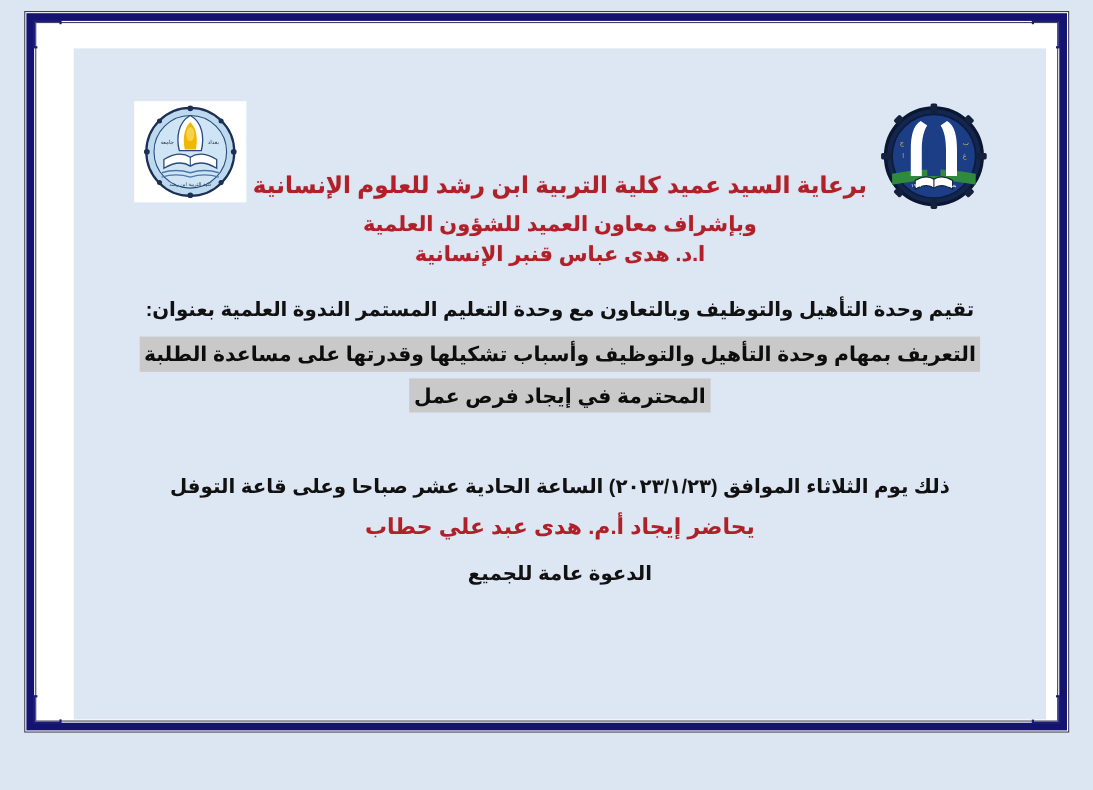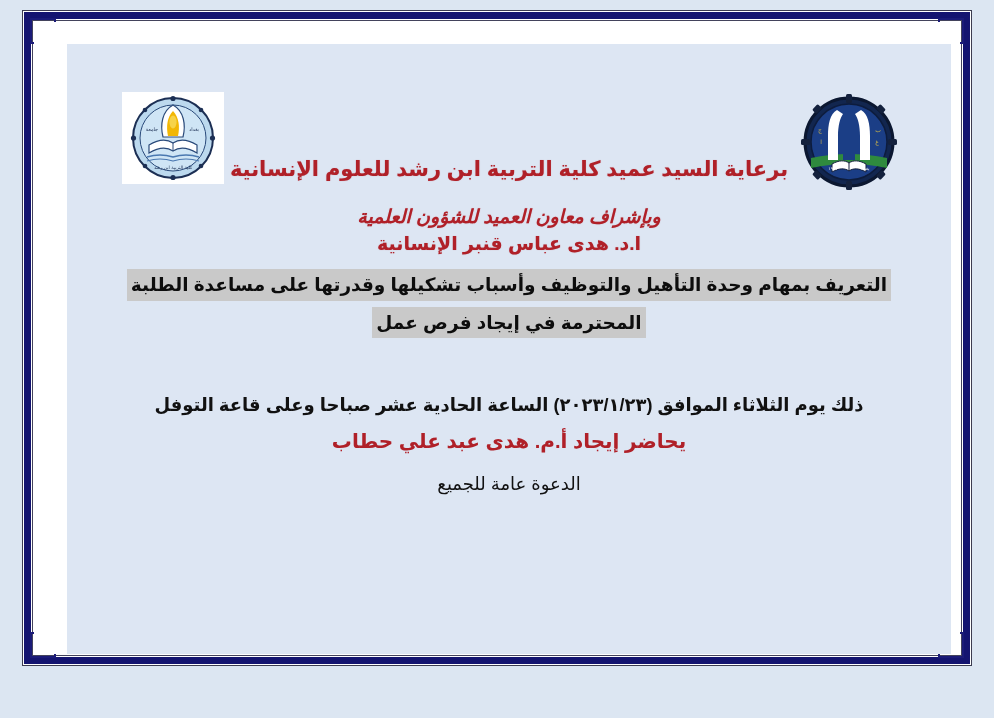--- a/index.html
+++ b/index.html
@@ -138,21 +138,21 @@
     color: #b02028;
     font-weight: bold;
     font-size: 21px;
     line-height: 1.42;
     margin: 0;
     padding: 0 130px;
     text-shadow: 0 0 1px rgba(176,32,40,0.35);
   }
   .line-red.l1 { font-size: 21px; }
   .line-red.l2 { font-size: 21px; }
-  .line-red.l3 { font-size: 19px; margin-top: 20px; font-style: italic; }
+  .line-red.l3 { font-size: 19px; margin-top: 8px; }
   .line-red.l4 { font-size: 19px; }
 
   .line-black {
     color: #111111;
     font-weight: bold;
     font-size: 18px;
     line-height: 1.5;
     margin: 0;
     padding: 0 60px;
   }
@@ -182,21 +182,21 @@
     margin-top: 10px;
     color: #b02028;
     font-weight: bold;
     font-size: 20px;
     text-align: center;
   }
 
   .open-invite-line {
     margin-top: 14px;
     color: #111111;
-    font-weight: normal;
+    font-weight: bold;
     font-size: 18px;
     text-align: center;
   }
 </style>
 </head>
 <body>
 
 <div class="poster-sheet">
 
   <div class="frame-outer"></div>
@@ -272,20 +272,21 @@
 
       <div class="text-stack">
 
         <p class="line-red l1">برعاية السيد عميد كلية التربية ابن رشد للعلوم الإنسانية</p>
 
 
         <p class="line-red l3">وبإشراف معاون العميد للشؤون العلمية</p>
 
         <p class="line-red l4">ا.د. هدى عباس قنبر الإنسانية</p>
 
+        <p class="line-black intro-line">تقيم وحدة التأهيل والتوظيف وبالتعاون مع وحدة التعليم المستمر الندوة العلمية بعنوان:</p>
 
         <div class="highlight-wrap">
           <span class="hl-line">التعريف بمهام وحدة التأهيل والتوظيف وأسباب تشكيلها وقدرتها  على مساعدة الطلبة</span>
           <br>
           <span class="hl-line second">المحترمة في إيجاد فرص  عمل</span>
         </div>
 
         <p class="line-black schedule-line">ذلك يوم الثلاثاء الموافق (٢٠٢٣/١/٢٣) الساعة الحادية عشر صباحا وعلى قاعة التوفل</p>
 
         <p class="lecturer-line">يحاضر إيجاد أ.م. هدى عبد علي حطاب</p>

